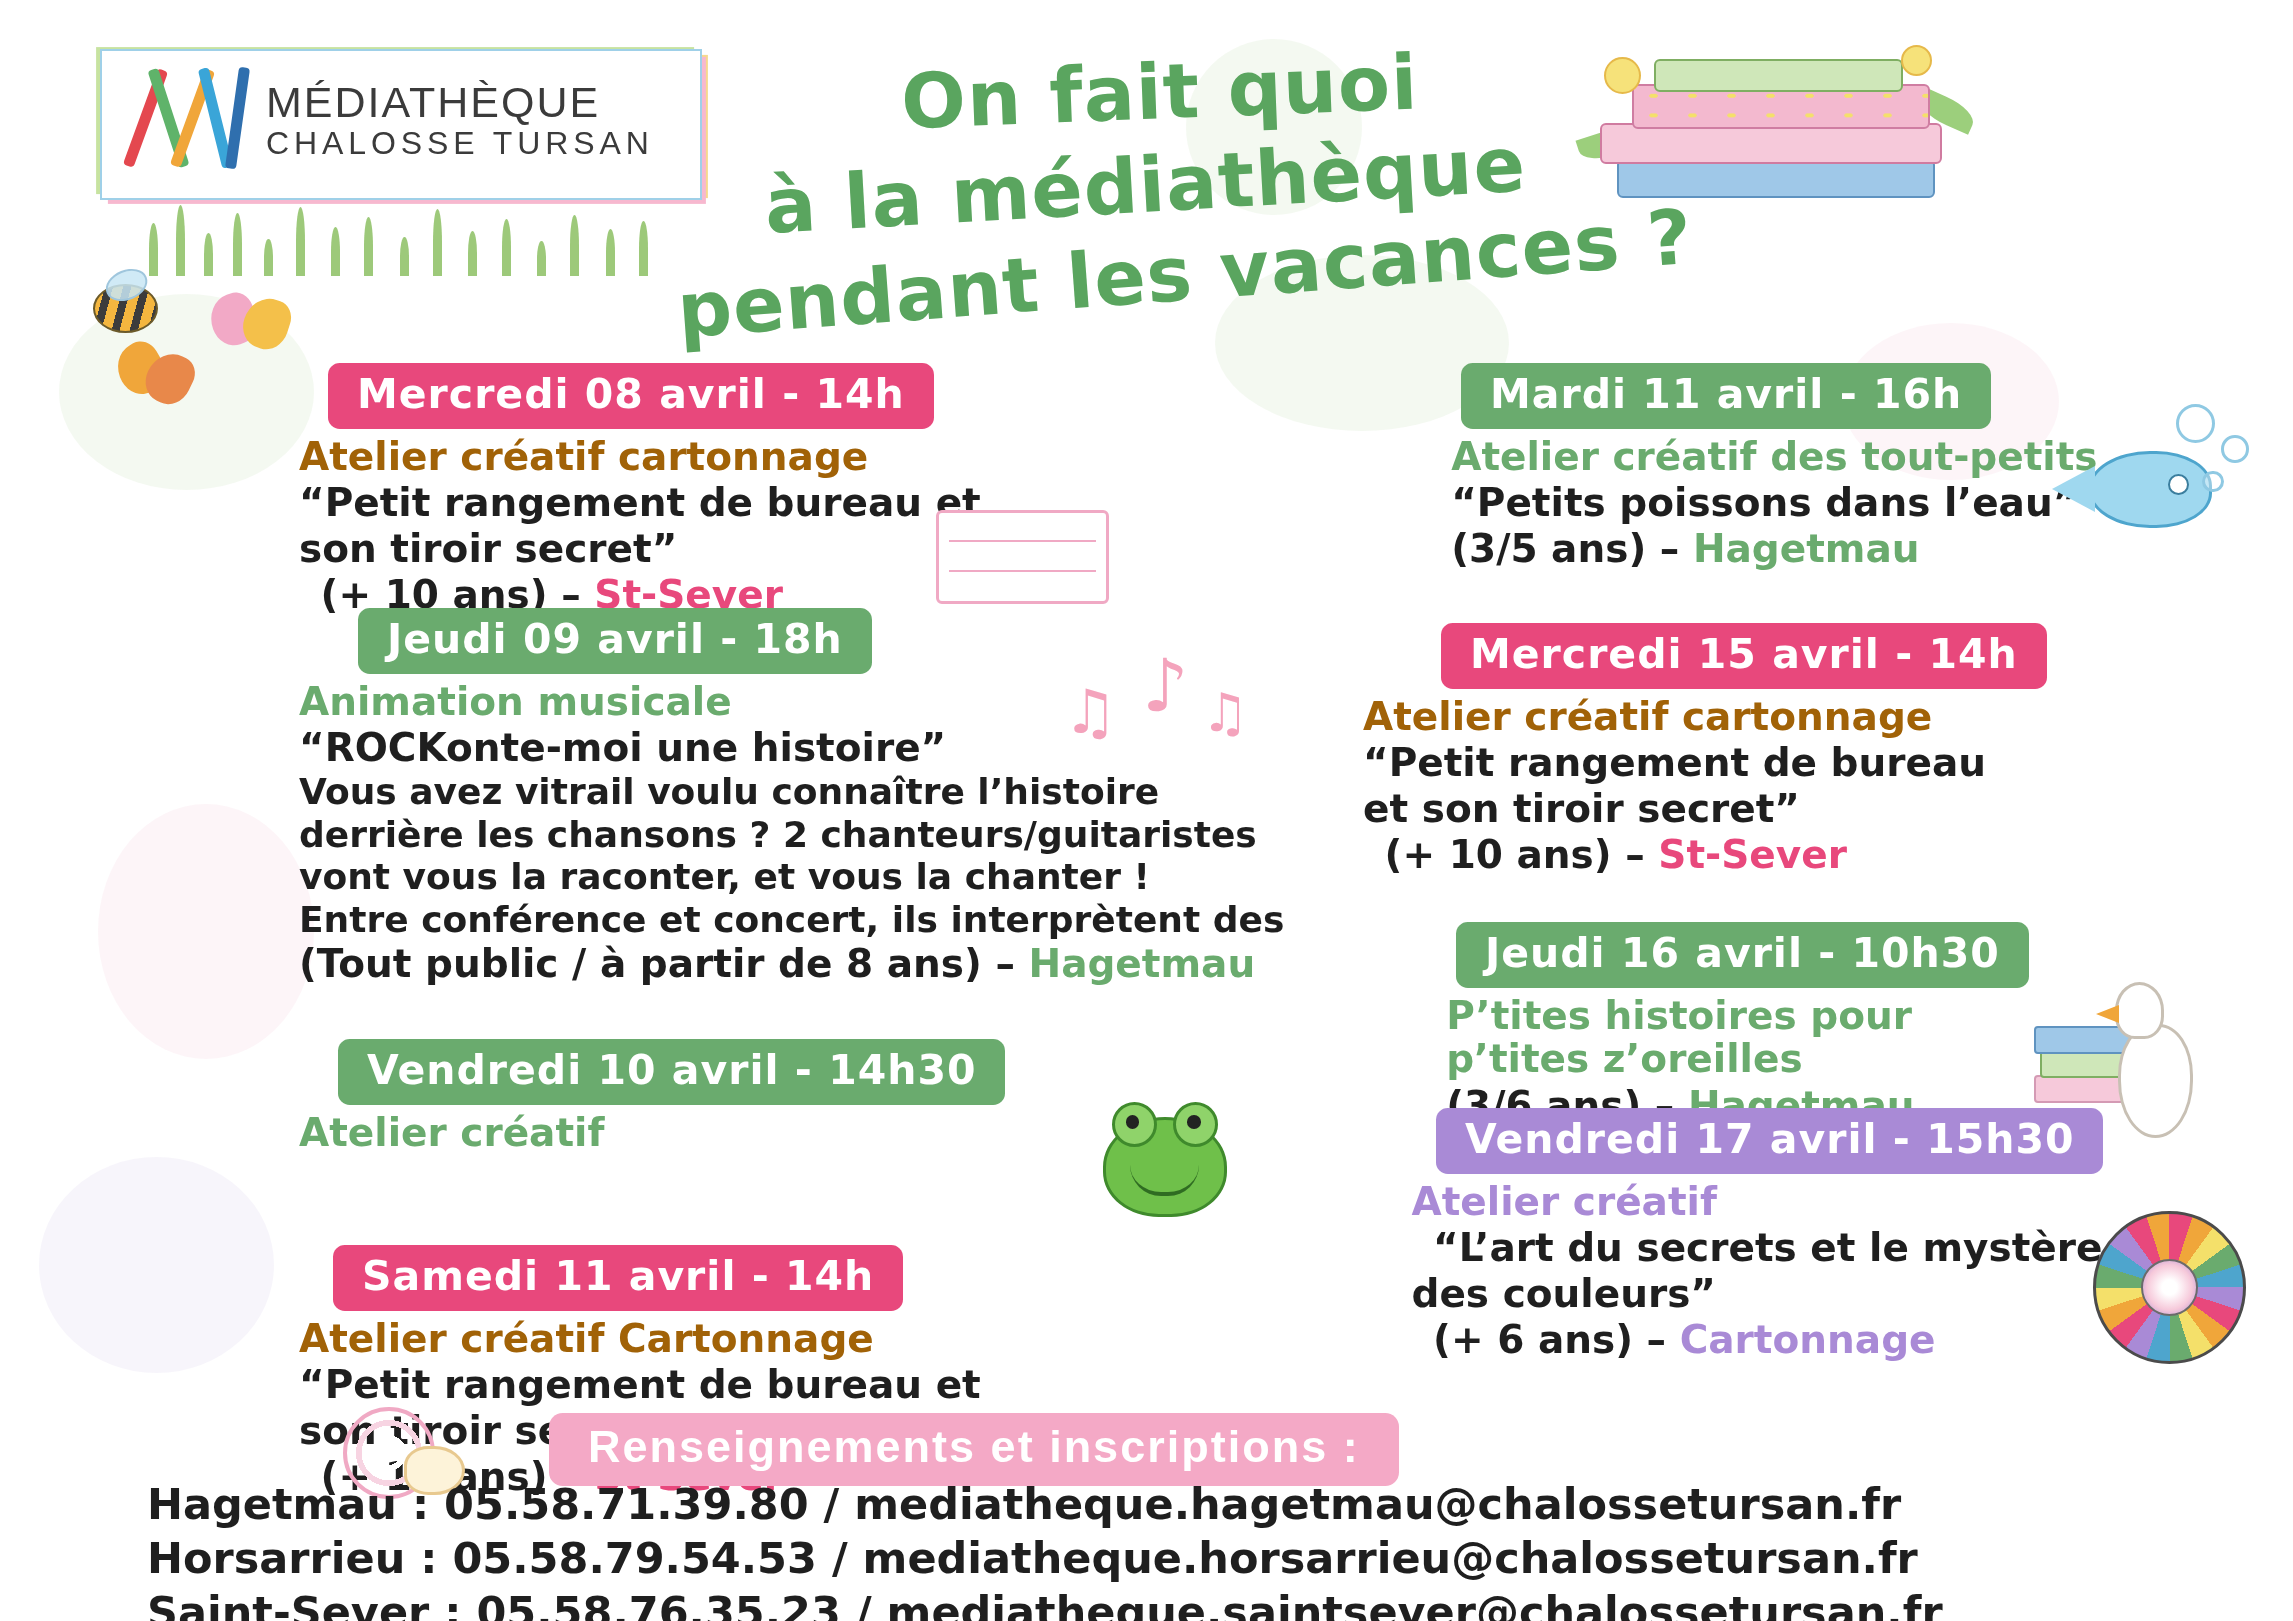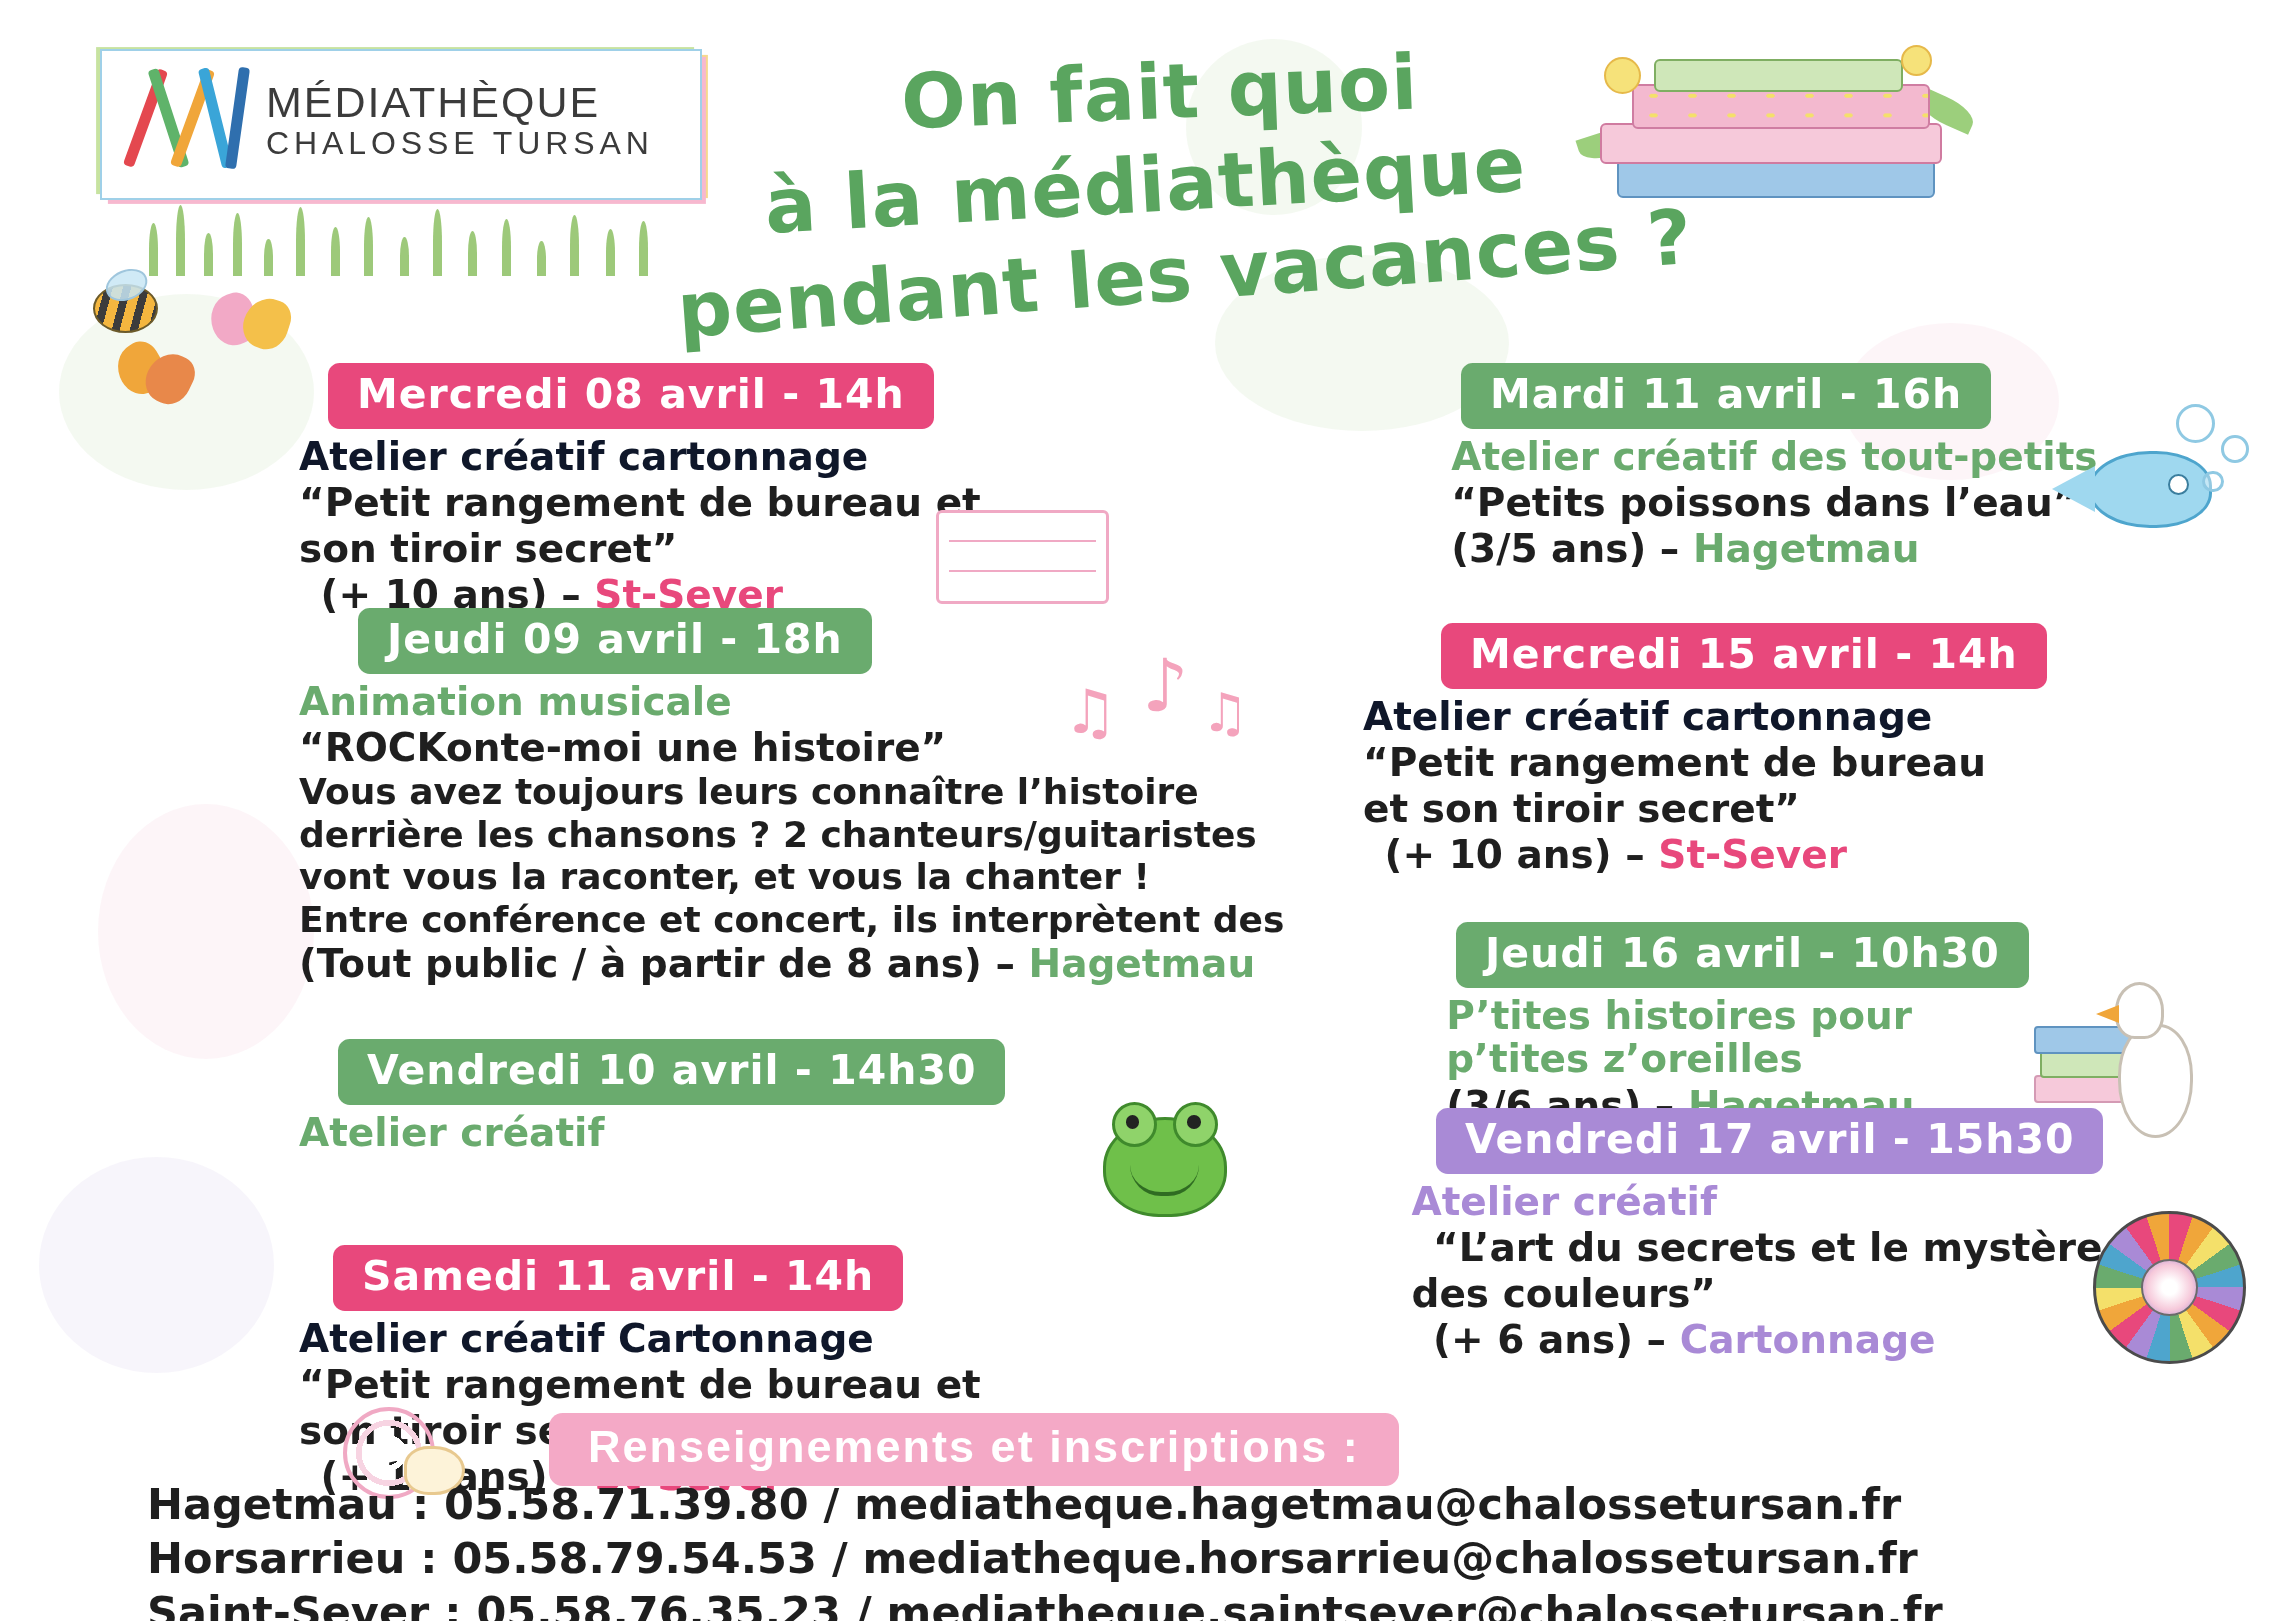--- a/index.html
+++ b/index.html
@@ -193,21 +193,21 @@
   .pill.green  { background: #6aab6e; }
   .pill.violet { background: #a98ad6; }
 
   .sub {
     font-family: "DejaVu Sans", sans-serif;
     font-weight: bold;
     font-size: 39px;
     margin-top: 5.9px;
     line-height: 1.12;
   }
-  .sub.pink   { color: #0f172a; }
+  .sub.pink   { color: #a16207; }
   .sub.green  { color: #6aab6e; }
   .sub.violet { color: #a98ad6; }
 
   .body-lines {
     font-family: "DejaVu Sans", sans-serif;
     font-weight: bold;
     font-size: 39px;
     color: #1f1f1f;
     line-height: 1.18;
     margin-top: 2px;
@@ -448,21 +448,21 @@
       </div>
       <div class="ill drawer" style="left:608px; top:147px;"></div>
     </div>
 
     <div class="event" style="left:211px; top:245px;">
       <div class="pill green">Jeudi 09 avril - 18h</div>
       <div style="margin-left:-59px;">
         <div class="sub green">Animation musicale</div>
         <div class="body-lines">
           <div class="ln">“ROCKonte-moi une histoire”</div>
-          <div class="ln small">Vous avez toujours leurs connaître l’histoire</div>
+          <div class="ln small">Vous avez vitrail voulu connaître l’histoire</div>
           <div class="ln small">derrière les chansons ? 2 chanteurs/guitaristes</div>
           <div class="ln small">vont vous la raconter, et vous la chanter !</div>
           <div class="ln small">Entre conférence et concert, ils interprètent des</div>
           <div class="ln"><span>(Tout public / à partir de 8 ans) – </span><span class="place-green">Hagetmau</span></div>
         </div>
       </div>
       <div class="ill" style="left:676px; top:29px; width:216px; height:137px;">
         <span class="note" style="left:29px;  top:39px;">♫</span>
         <span class="note" style="left:108px; top:4.9px;  font-size:73px;">♪</span>
         <span class="note" style="left:167px; top:44px; font-size:53px;">♫</span>

